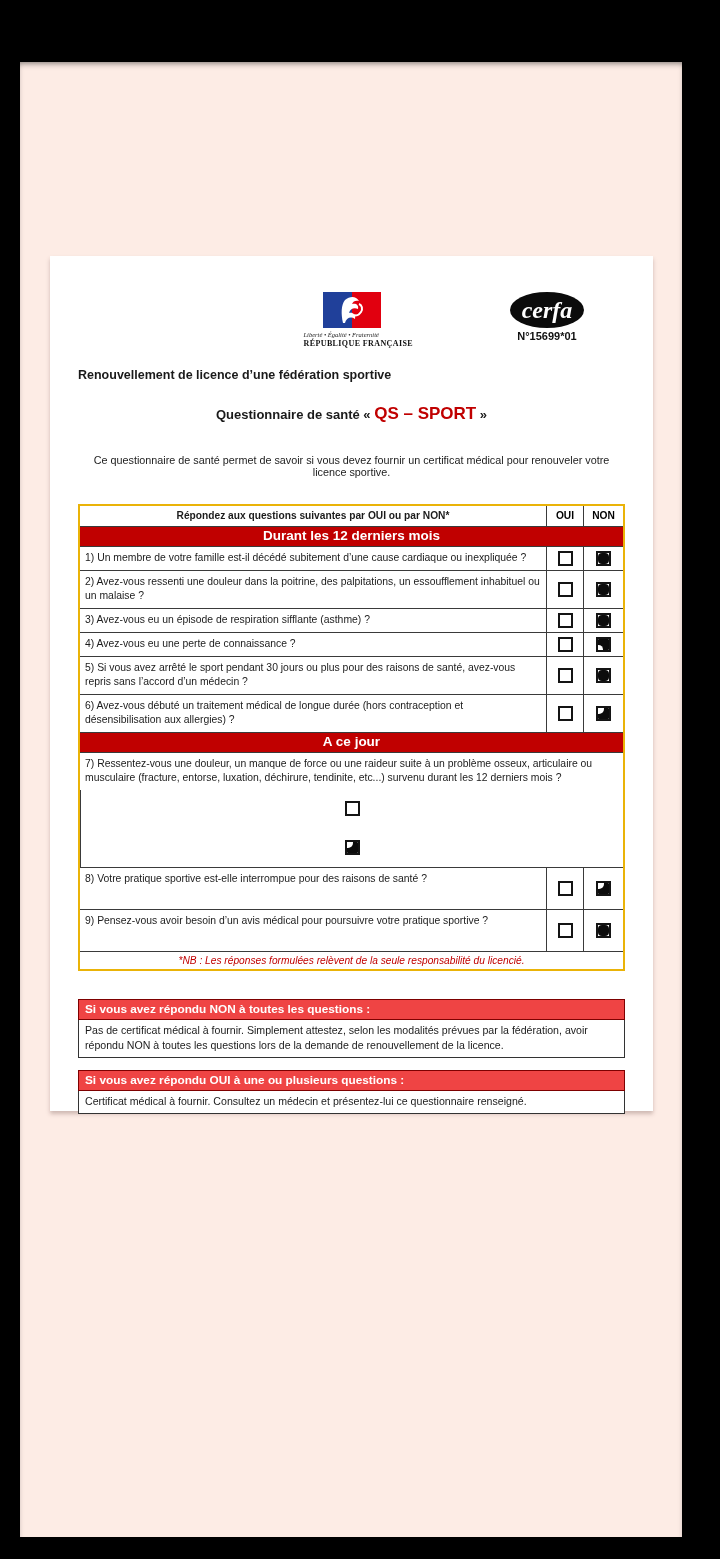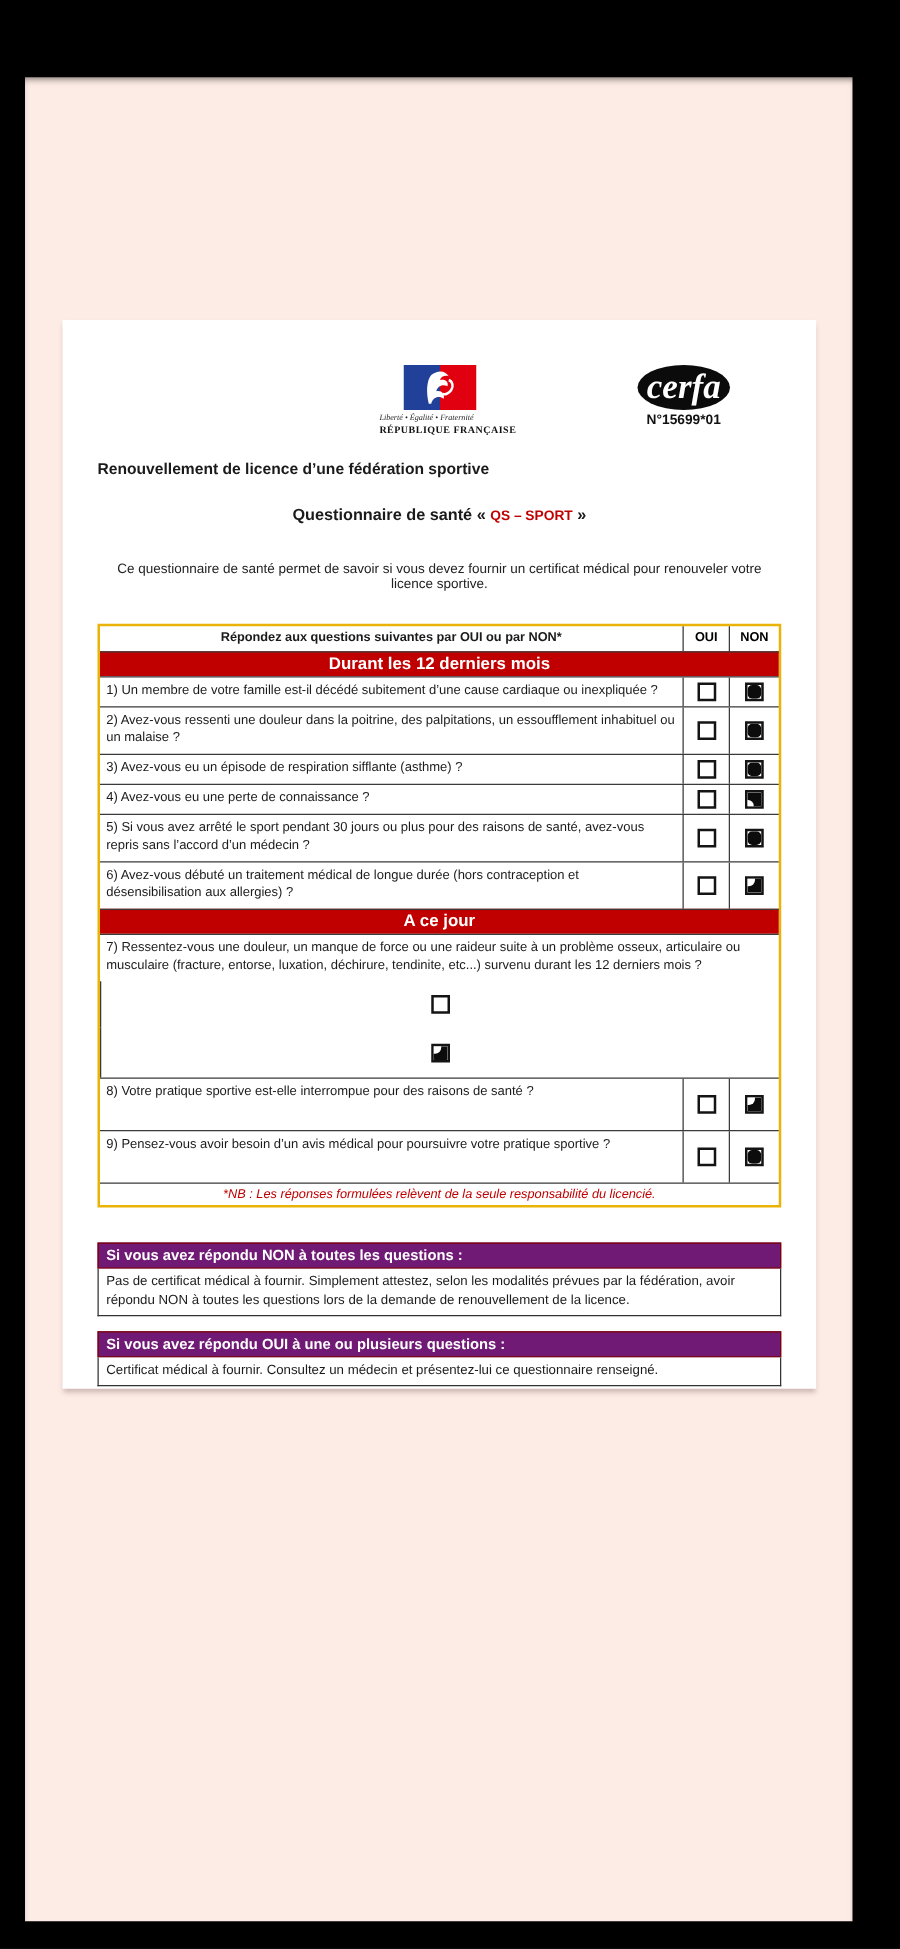--- a/index.html
+++ b/index.html
@@ -21,27 +21,27 @@
   .marianne-flag svg { position: absolute; inset: 0; }
   .motto { font-family: "Liberation Serif", serif; font-style: italic; font-size: 6.5px;
     color: #222; margin-top: 3px; white-space: nowrap; }
   .republique { font-family: "Liberation Serif", serif; font-size: 8px; font-weight: bold;
     color: #111; letter-spacing: .4px; margin-top: 1px; white-space: nowrap; }
 
   .cerfa-box { position: absolute; right: 38px; top: 36px; text-align: center; width: 80px; }
   .cerfa-ellipse { width: 74px; height: 36px; background: #0b0b0b; border-radius: 50%;
     display: flex; align-items: center; justify-content: center; margin: 0 auto; }
   .cerfa-ellipse span { color: #fff; font-family: "Liberation Serif", serif; font-style: italic;
-    font-weight: bold; font-size: 28px; }
+    font-weight: bold; font-size: 24px; }
   .cerfa-number { font-size: 11px; font-weight: bold; color: #111; margin-top: 2px; white-space: nowrap; }
 
   
   .title-1 { font-size: 12.5px; font-weight: bold; color: #1a1a1a; margin-top: 12px; }
   .title-2 { text-align: center; font-size: 13px; font-weight: bold; color: #1a1a1a; margin-top: 22px; }
-  .title-2 .qs { color: #c00000; font-size: 11px; }
+  .title-2 .qs { color: #c00000; font-size: 17px; }
 
   .intro { font-size: 10.8px; color: #222; margin-top: 30px; text-align: center; }
 
   
   .q-table { margin-top: 26px; border: 2px solid #eab308; }
   .t-row { display: flex; border-top: 1px solid #3a3a3a; }
   .t-row:first-child { border-top: none; }
   .cell-q { flex: 1 1 auto; padding: 4px 6px 5px 5px; font-size: 10.4px; color: #1b1b1b;
     line-height: 1.35; display: flex; flex-direction: column; justify-content: flex-start; }
   .cell-oui, .cell-non { flex: 0 0 37px; border-left: 1px solid #3a3a3a; display: flex;
@@ -65,21 +65,21 @@
   .mark-tl { border-radius: 8%; }
   .mark-tl::after { content: ""; position: absolute; width: 10px; height: 10px; background: #fff;
     border-radius: 50%; top: -4px; left: -4px; }
   .mark-bl { border-radius: 8%; }
   .mark-bl::after { content: ""; position: absolute; width: 9px; height: 9px; background: #fff;
     border-radius: 50%; bottom: -4px; left: -4px; }
 
   
   .banner { margin-top: 28px; }
   .banner + .banner { margin-top: 12px; }
-  .banner-title { background: #701a75; color: #fff; font-weight: bold; font-size: 11.8px;
+  .banner-title { background: #ef4444; color: #fff; font-weight: bold; font-size: 11.8px;
     padding: 2px 6px 3px; border: 1px solid #7e0000; }
   .banner-body { border: 1px solid #333; border-top: none; background: #fff; font-size: 10.6px;
     color: #1b1b1b; padding: 3px 6px 4px; line-height: 1.4; }
 </style>
 </head>
 <body>
 
 <div class="pink-frame">
   <div class="paper">
 

